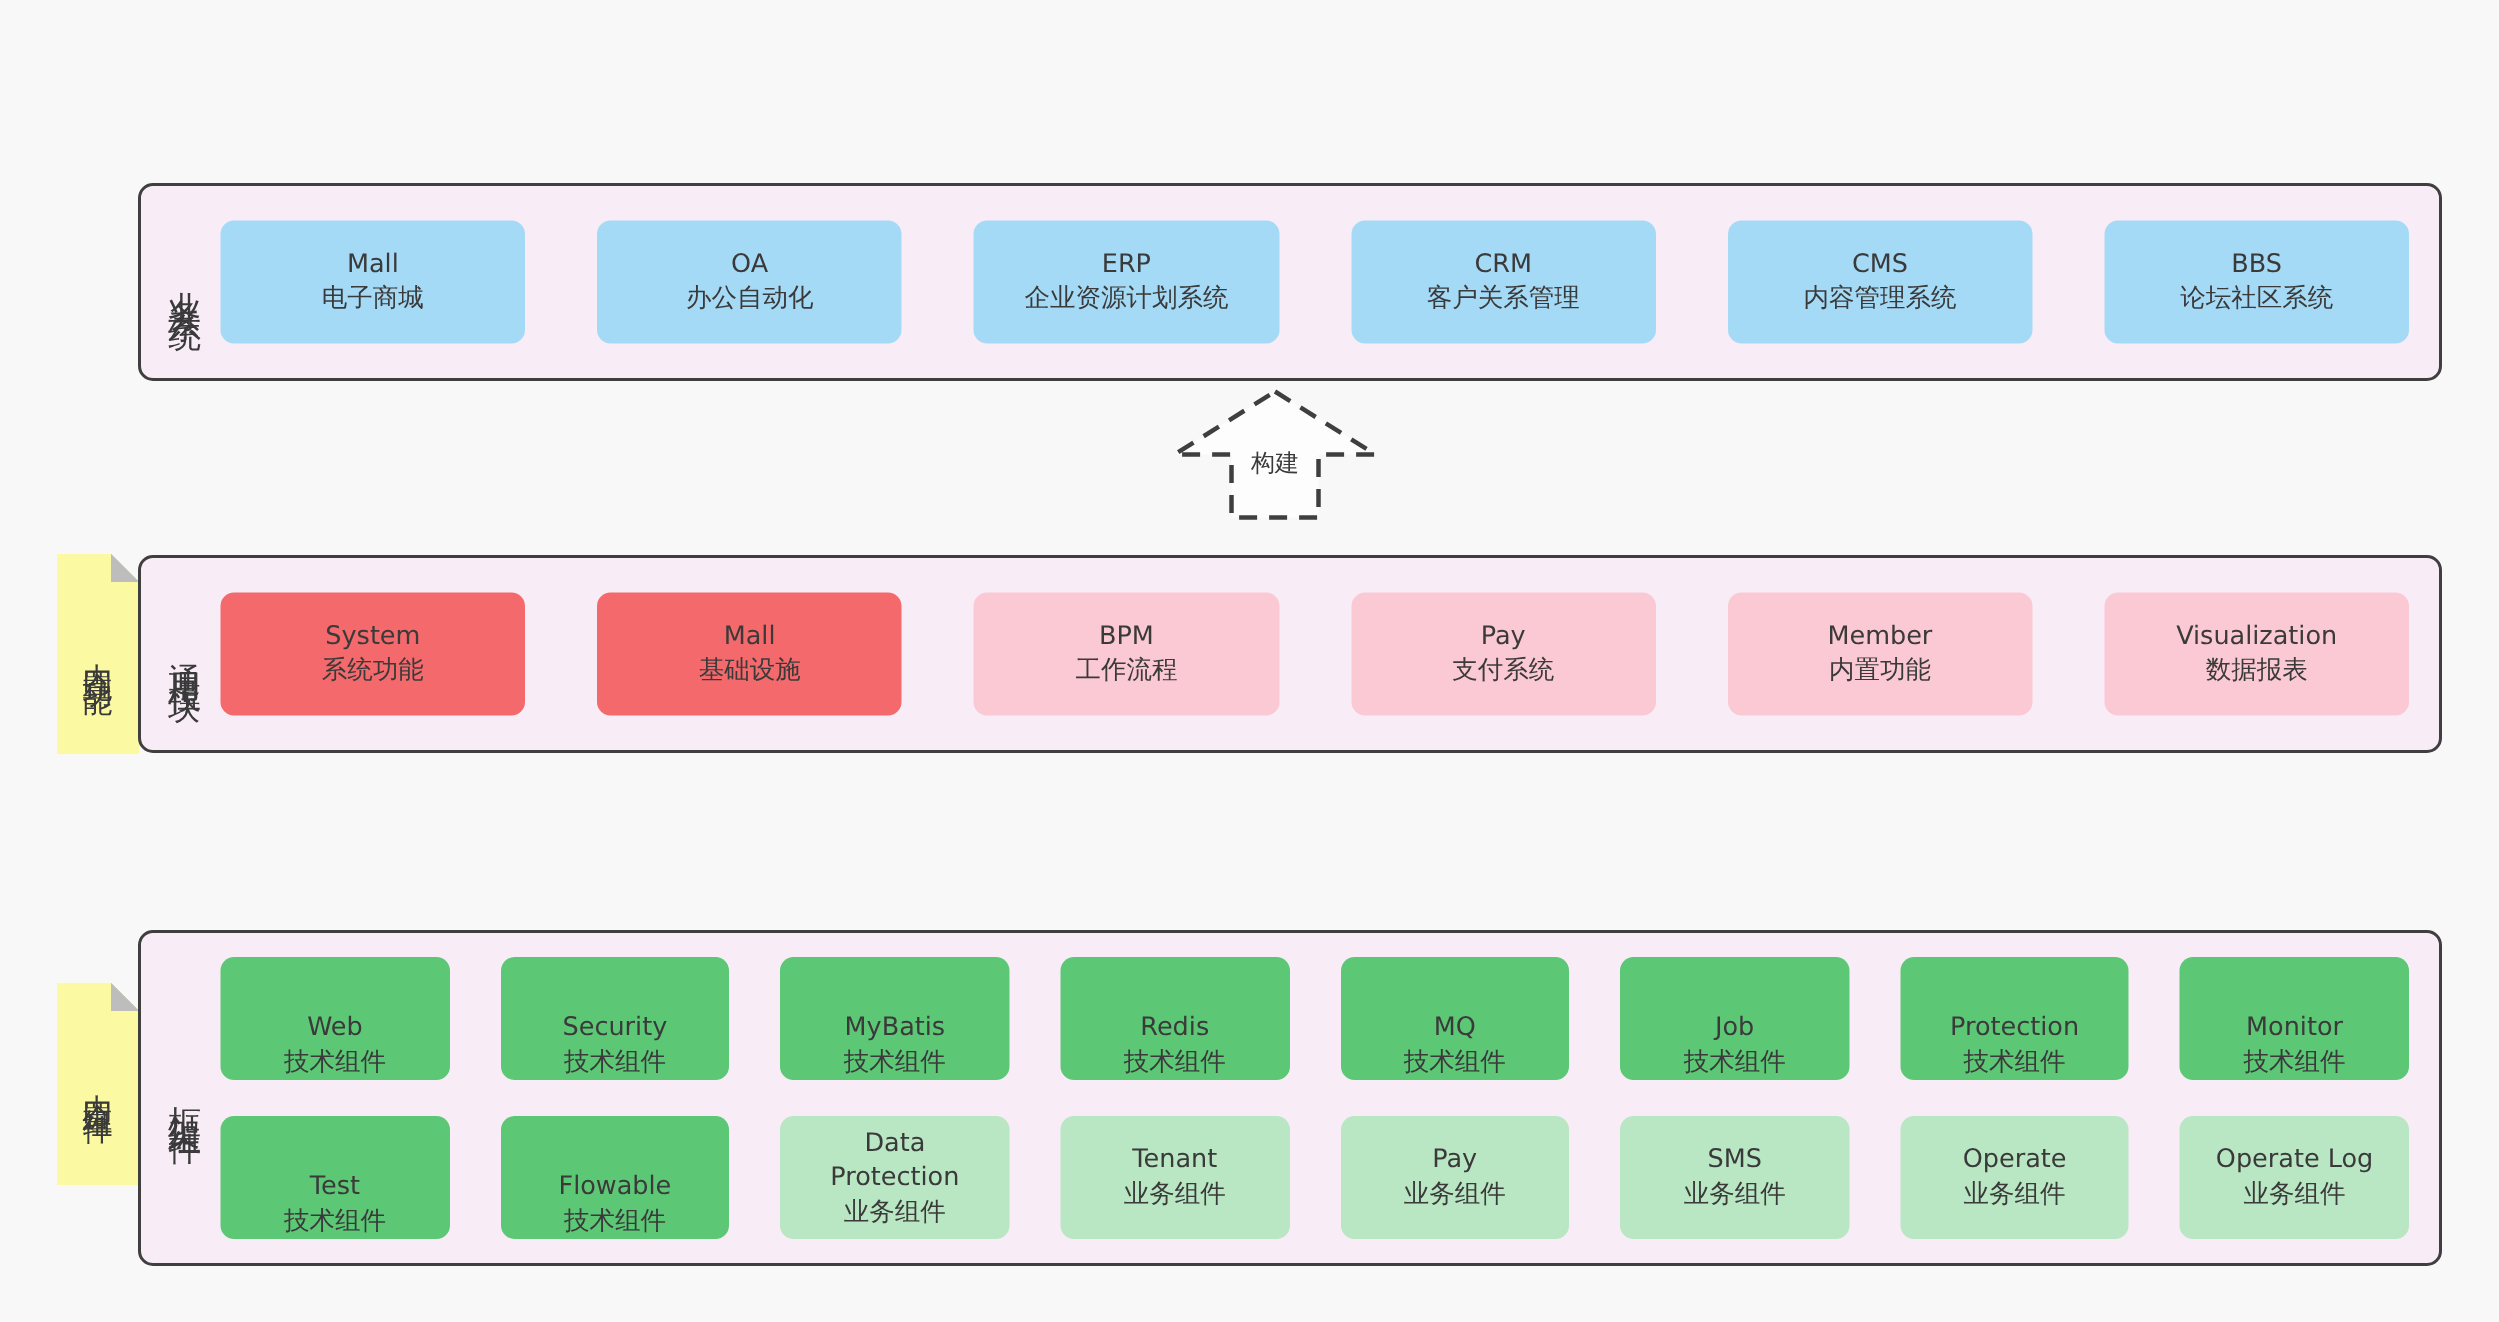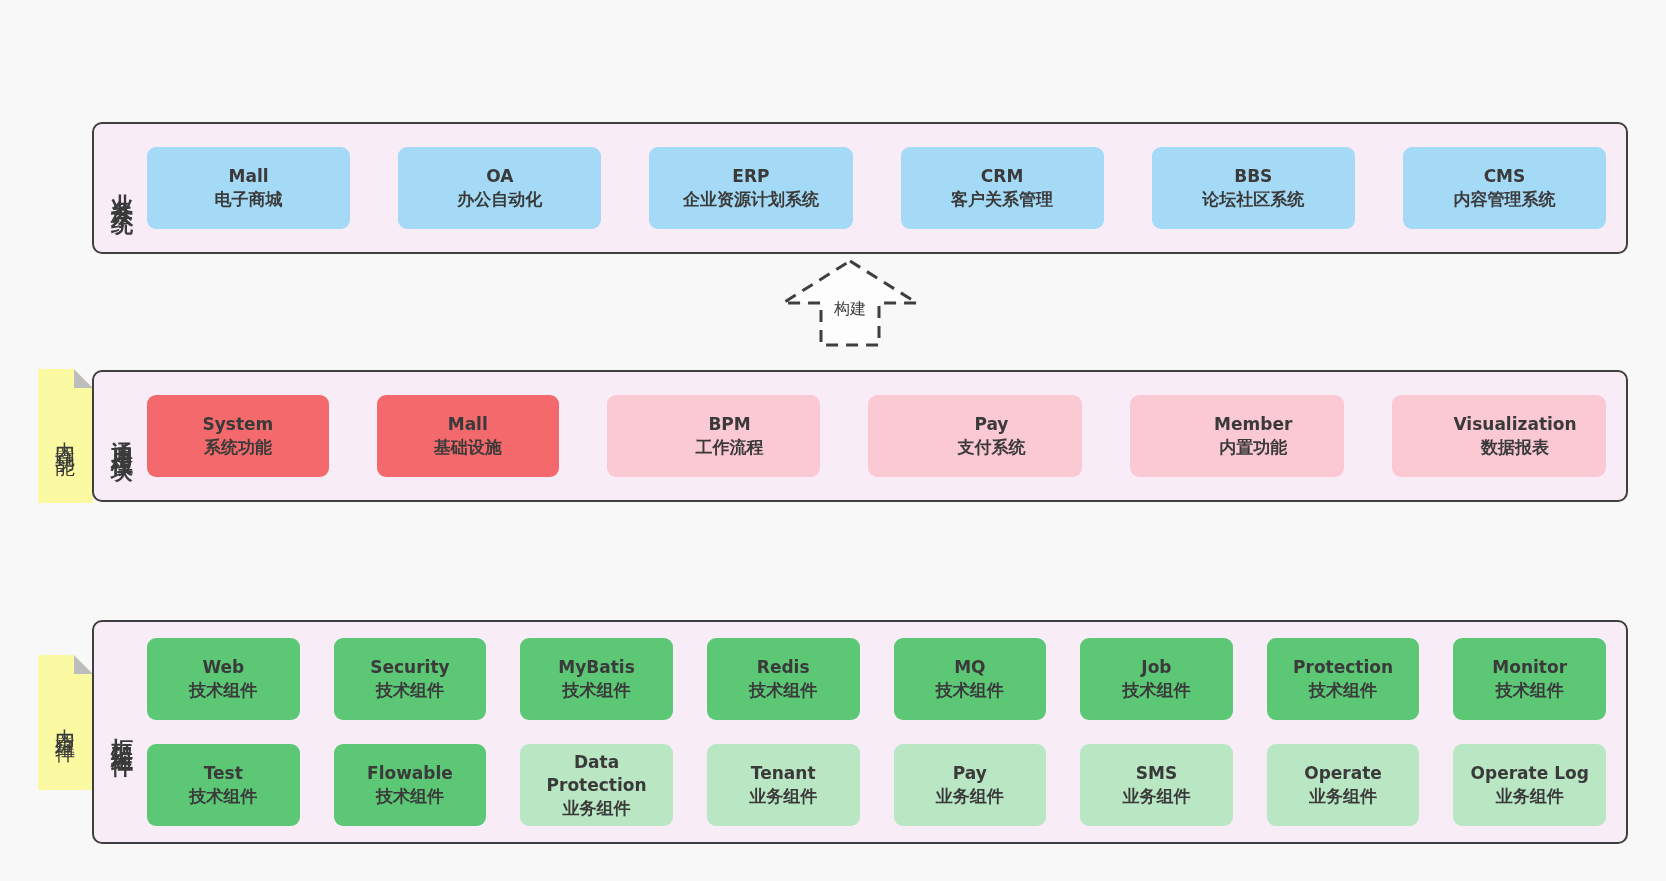--- a/index.html
+++ b/index.html
@@ -7,38 +7,38 @@
     --blue:#a5daf6; --red:#f4696c; --pink:#fbc9d3;
     --green:#5cc876; --green-light:#b9e6c3;
     --yellow:#fbf9a2; --fold:#bdbdbd; --text:#3a3a3a;
   }
   html,body{margin:0;padding:0;}
   body{background:var(--page-bg);font-family:"DejaVu Sans","Liberation Sans",sans-serif;color:var(--text);}
   .stage{position:relative;width:1666px;height:881px;background:var(--page-bg);overflow:hidden;}
 
   .band{position:absolute;left:92px;width:1536px;box-sizing:border-box;
         background:var(--band-bg);border:2px solid var(--band-border);border-radius:10px;
-        display:flex;align-items:center;z-index:2;font-weight:bold;}
+        display:flex;align-items:center;z-index:2;}
   #band-business{top:122px;height:132px;}
   #band-modules{top:370px;height:132px;}
   #band-components{top:620px;height:224px;}
 
   .band-label{flex:none;writing-mode:vertical-rl;text-orientation:upright;
               font-size:22px;letter-spacing:6px;line-height:34px;margin-left:11px;color:var(--text);}
   .band-rows{flex:1;display:flex;flex-direction:column;gap:24px;margin:0 20px 0 8px;}
   .box-row{display:flex;gap:48px;}
   #band-components .box-row{gap:34px;}
 
   .box{flex:1;height:82px;border-radius:9px;display:flex;flex-direction:column;
        align-items:center;justify-content:center;text-align:center;
        font-size:17px;line-height:23px;color:var(--text);}
   .box.blue{background:var(--blue);}
   .box.red{background:var(--red);}
-  .box.pink{background:var(--pink);padding-left:32px;}
-  .box.green{background:var(--green);}
+  .box.pink{background:var(--pink);}
+  .box.green{background:var(--green);justify-content:flex-end;}
   .box.green-light{background:var(--green-light);}
   .box span{display:block;}
   #band-components .box-title{max-width:122px;margin:0 auto;}
 
   .sticky{position:absolute;left:38px;width:55px;background:var(--yellow);z-index:1;
           display:flex;align-items:center;justify-content:center;
           clip-path:polygon(0 0, calc(100% - 19px) 0, 100% 19px, 100% 100%, 0 100%);}
   #sticky-functions{top:369px;height:134px;}
   #sticky-components{top:655px;height:135px;}
   .fold{position:absolute;top:0;right:0;width:19px;height:19px;background:var(--fold);
@@ -73,26 +73,26 @@
         </div>
         <div class="box blue">
           <span class="box-title">ERP</span>
           <span class="box-subtitle">企业资源计划系统</span>
         </div>
         <div class="box blue">
           <span class="box-title">CRM</span>
           <span class="box-subtitle">客户关系管理</span>
         </div>
         <div class="box blue">
+          <span class="box-title">CMS</span>
+          <span class="box-subtitle">内容管理系统</span>
+        </div>
+        <div class="box blue">
           <span class="box-title">BBS</span>
           <span class="box-subtitle">论坛社区系统</span>
-        </div>
-        <div class="box blue">
-          <span class="box-title">CMS</span>
-          <span class="box-subtitle">内容管理系统</span>
         </div>
       </div>
     </div>
   </section>
 
   <div class="arrow" id="arrow-build">
     <svg width="150" height="92" viewBox="0 0 150 92">
       <polygon class="arrow-shape" points="75,4 142,46 104,46 104,88 46,88 46,46 8,46"></polygon>
     </svg>
     <div class="arrow-label">构建</div>

